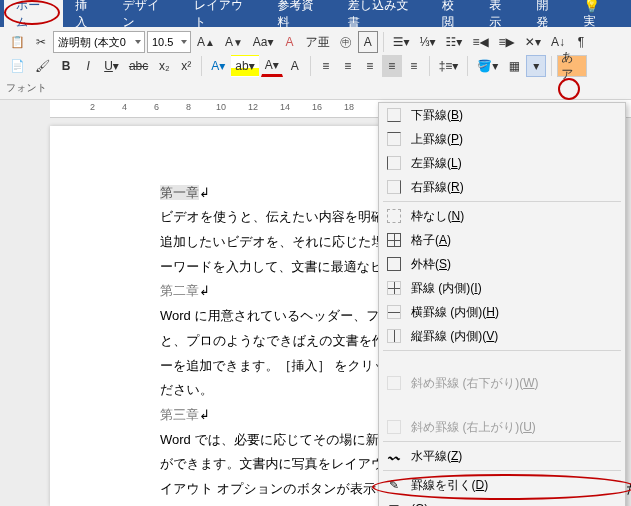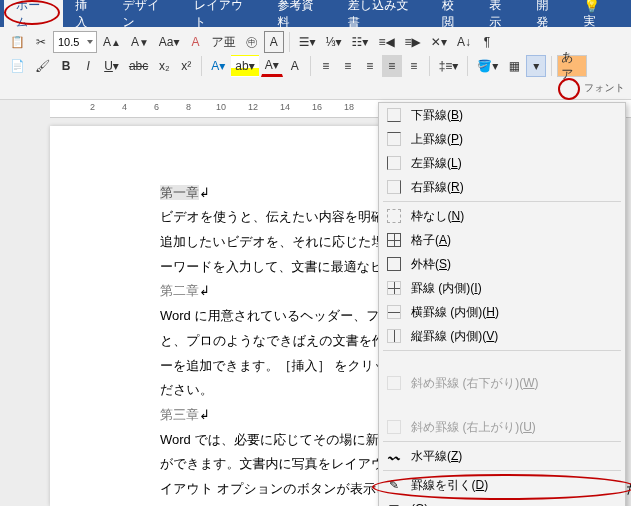--- a/index.html
+++ b/index.html
@@ -7,21 +7,21 @@
   .ribbon-tabs { background: #2b579a; height: 27px; display: flex; align-items: center; padding: 0 4px; color: #fff; font-size: 12px; }
   .tab { padding: 5px 12px; cursor: pointer; position: relative; }
   .tab.active { background: #f3f3f3; color: #2b579a; }
   .tab-circle { position: absolute; top: 0px; left: 4px; width: 56px; height: 25px; border: 2px solid #c00000; border-radius: 50%; pointer-events: none; z-index: 5; }
   .ribbon-body { background: #f3f3f3; border-bottom: 1px solid #d4d4d4; padding: 4px 6px 0 6px; }
   .toolbar-row { display: flex; align-items: center; gap: 2px; margin-bottom: 2px; }
   .tb-btn { display: inline-flex; align-items: center; justify-content: center; min-width: 20px; height: 22px; padding: 0 3px; border: 1px solid transparent; font-size: 12px; color: #333; cursor: pointer; }
   .font-select { border: 1px solid #ababab; background: #fff; height: 22px; font-size: 11px; padding: 0 14px 0 4px; position: relative; display: inline-flex; align-items: center; }
   .font-select .caret { position: absolute; right: 3px; top: 8px; width: 0; height: 0; border-left: 3px solid transparent; border-right: 3px solid transparent; border-top: 4px solid #666; }
   .sep { width: 1px; height: 20px; background: #d4d4d4; margin: 0 3px; }
-  .group-label { text-align: right; font-size: 10px; color: #666; padding: 2px 0 4px 0; }
+  .group-label { text-align: left; font-size: 10px; color: #666; padding: 2px 0 4px 0; }
   .doc-area { background: #ededed; position: relative; height: 420px; }
   .ruler { background: #fff; height: 18px; border-bottom: 1px solid #ccc; font-size: 9px; color: #666; position: relative; margin-left: 50px; overflow: hidden; }
   .ruler-num { position: absolute; top: 2px; }
   .page { background: #fff; margin: 8px 0 0 50px; width: 560px; min-height: 380px; box-shadow: 0 0 4px rgba(0,0,0,0.2); padding: 30px 0 0 110px; font-size: 13px; line-height: 1.9; font-family: "MS Mincho", serif; color: #000; }
   .page p { margin: 0; white-space: nowrap; }
   .chapter { color: #777; }
   .chapter.hl { background: #e5e5e5; color: #555; display: inline; }
   .dropdown { position: absolute; top: 102px; left: 378px; width: 248px; background: #f3f3f3; border: 1px solid #c6c6c6; box-shadow: 2px 2px 6px rgba(0,0,0,0.25); z-index: 20; font-size: 12px; }
   .dd-item { display: flex; align-items: center; height: 24px; padding: 0 8px 0 6px; cursor: pointer; white-space: nowrap; }
   .dd-item.disabled { color: #9e9e9e; cursor: default; margin-top: 20px; }
@@ -47,20 +47,24 @@
   <div class="tab">校閲</div>
   <div class="tab">表示</div>
   <div class="tab">開発</div>
   <div class="tab"><span class="bulb">💡</span>実</div>
 </div>
 
 <div class="ribbon-body">
   <div class="toolbar-row">
     <span class="tb-btn">📋</span>
     <span class="tb-btn">✂</span>
+    <div class="font-select" style="width:92px">
+      <span>游明朝 (本文0</span>
+        <span class="caret"></span>
+    </div>
     <div class="font-select" style="width:44px">
       <span>10.5</span>
         <span class="caret"></span>
     </div>
     <span class="tb-btn">A<sup>▲</sup></span>
     <span class="tb-btn">A<sup>▼</sup></span>
     <span class="tb-btn">Aa▾</span>
     <span class="tb-btn" style="color:#c55">A</span>
     <span class="tb-btn">ア亜</span>
     <span class="tb-btn">㊥</span>

